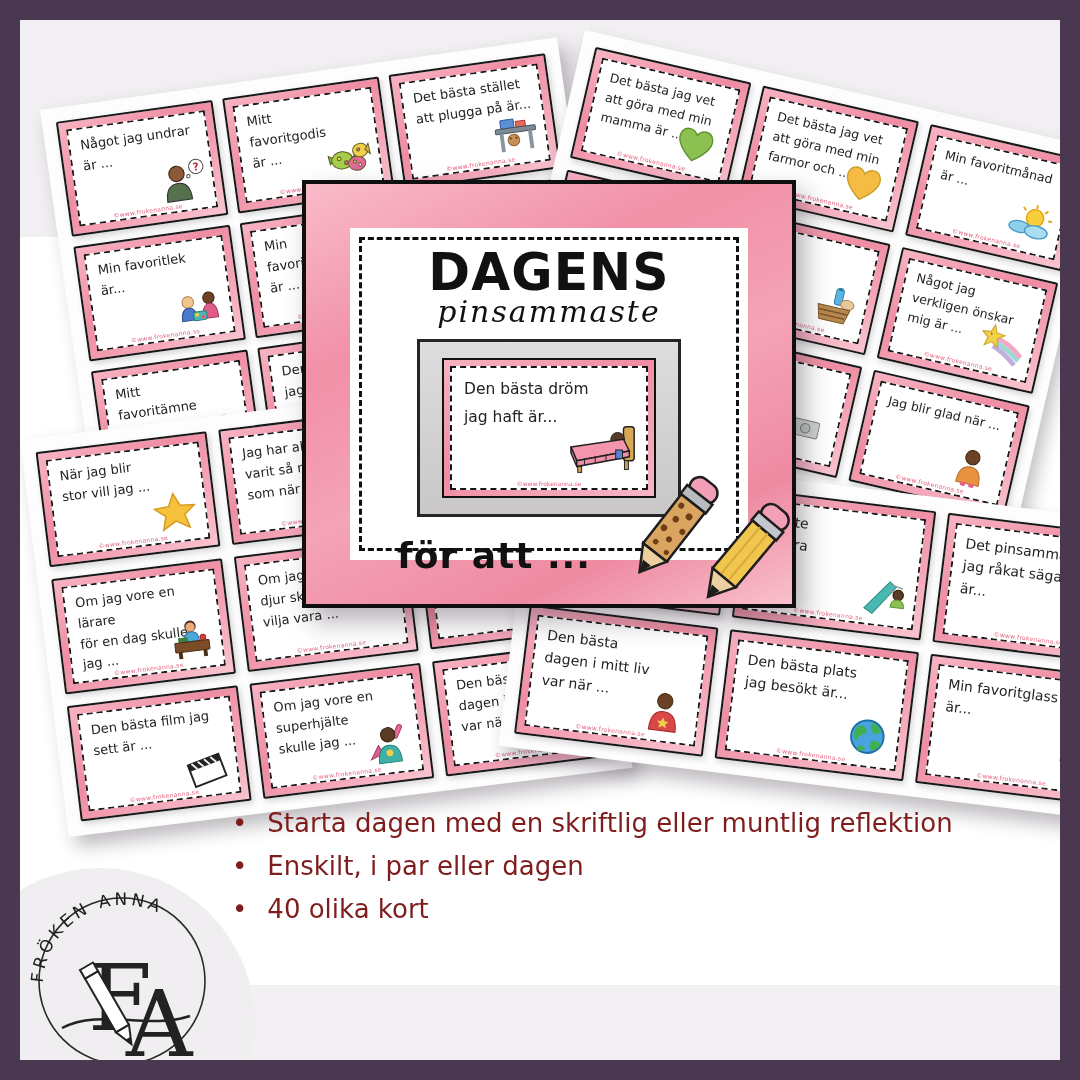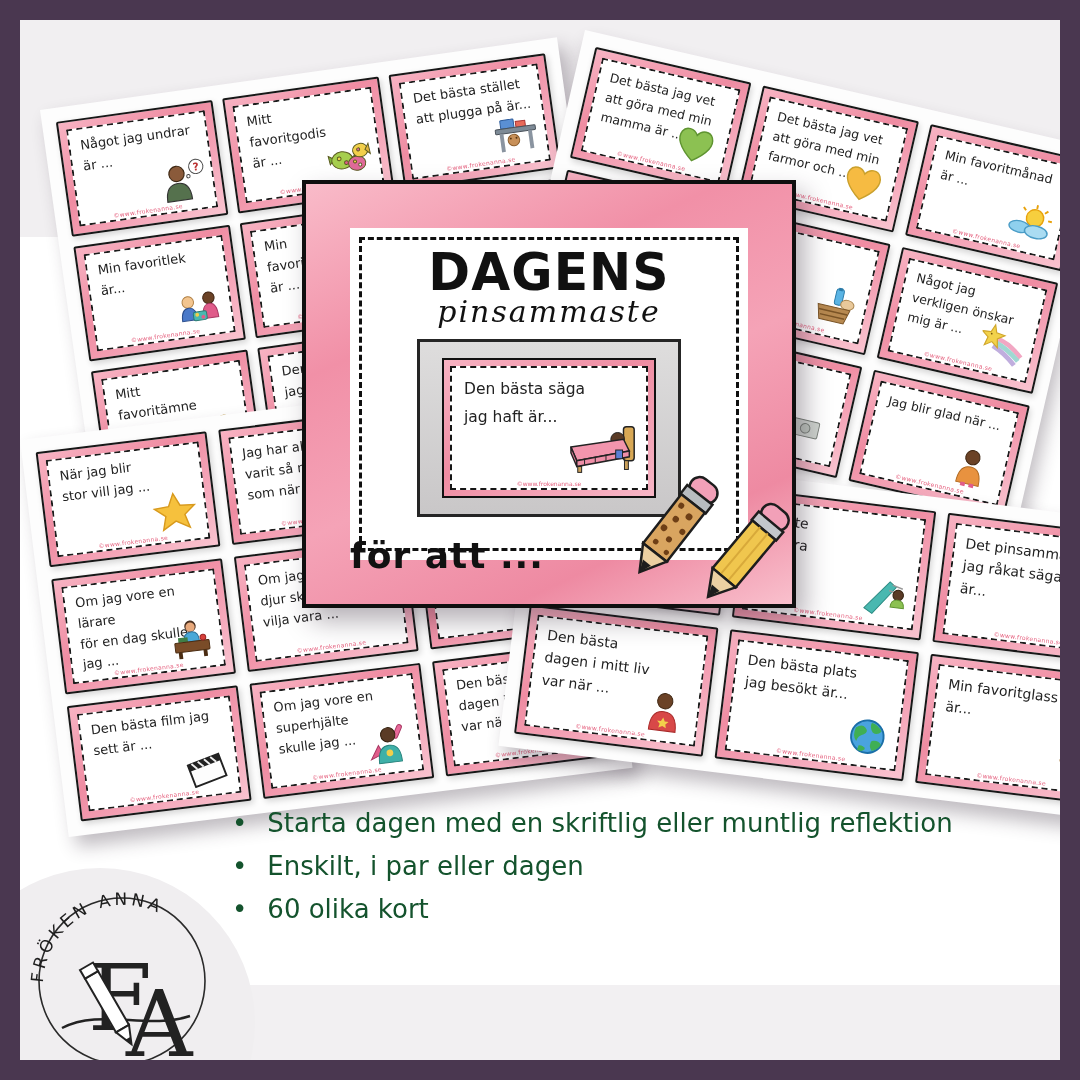--- a/index.html
+++ b/index.html
@@ -37,26 +37,26 @@
     background:linear-gradient(180deg,#dedddd 0%,#c9c7c8 100%);
     display:flex;align-items:center;justify-content:center;}
   .sample-card{position:relative;width:210px;height:136px;border:2px solid #111;
     background:linear-gradient(150deg,#f8b3c3,#ef8ca2 45%,#f7b6c6);}
   .sample-inner{position:absolute;inset:6px;border:2px dashed #161616;background:#fff;}
   .sample-text{position:absolute;left:12px;top:8px;font-size:15.5px;line-height:1.8;
     color:#222;white-space:pre-line;}
   .sample-icon{position:absolute;right:5px;bottom:12px;line-height:0;}
   .sample-mark{position:absolute;bottom:1px;left:0;width:100%;text-align:center;
     font-size:6px;color:#e5607e;}
-  .center-caption{margin-top:18px;padding-right:110px;
+  .center-caption{margin-top:18px;text-align:center;padding-right:110px;
     font-size:36px;font-weight:bold;color:#111;letter-spacing:1px;}
   .pencils{position:absolute;right:-28px;bottom:-36px;z-index:40;line-height:0;}
   
   .bullets{position:absolute;left:212px;top:790px;z-index:10;list-style:none;margin:0;padding:0;}
-  .bullets li{font-size:26px;line-height:1.0;margin-bottom:17px;color:#14532d;}
+  .bullets li{font-size:26px;line-height:1.0;margin-bottom:17px;color:#7f1d1d;}
   .bullets li::before{content:"•";margin-right:20px;font-size:26px;}
   .logo{position:absolute;left:2px;top:858px;z-index:12;line-height:0;}
   .footer-title{position:absolute;right:20px;top:976px;z-index:12;font-size:42px;
     color:#17131a;white-space:nowrap;letter-spacing:-1px;}
   .ft-cat{font-weight:normal;}
   .ft-bar{display:inline-block;font-weight:bold;transform:scaleX(2.4);margin:0 10px;}
   .ft-sub{font-weight:bold;}
 </style>
 </head>
 <body>
@@ -521,21 +521,21 @@
     </div>
 
   <div class="center-card">
     <div class="center-inner">
       <div class="center-dash"></div>
       <div class="center-title">DAGENS</div>
       <div class="center-sub">pinsammaste</div>
       <div class="photo">
         <div class="sample-card">
           <div class="sample-inner">
-            <div class="sample-text">Den bästa säga
+            <div class="sample-text">Den bästa dröm
 jag haft är...</div>
             <div class="sample-icon" id="sample-icon"><svg width="72" height="52" viewBox="0 0 74 52">
                   <g>
                     <rect x="56" y="2" width="11" height="35" rx="3" fill="#d8a855" stroke="#222" stroke-width="1.5"></rect>
                     <circle cx="50" cy="15" r="7" fill="#5a3b26" stroke="#222"></circle>
                     <path d="M43 21 q4 -3 9 -1" stroke="#222" fill="none"></path>
                     <polygon points="2,23 56,15 62,27 8,37" fill="#f295ad" stroke="#222" stroke-width="1.5"></polygon>
                     <polygon points="2,23 2,29 8,43 8,37" fill="#e27d98" stroke="#222" stroke-width="1.5"></polygon>
                     <polygon points="8,37 62,27 62,33 8,43" fill="#ef8fa8" stroke="#222" stroke-width="1.5"></polygon>
                     <path d="M16 35 V41 M27 33 V39 M38 31 V37" stroke="#222"></path>
@@ -577,21 +577,21 @@
           <polygon points="0,91 30,91 15,116" fill="#ecd0a2" stroke="#1d1d1d" stroke-width="2.5"></polygon>
           <polygon points="10,104 20,104 15,116" fill="#1d1d1d"></polygon>
         </g>
       </svg>
     </div>
   </div>
 
   <ul class="bullets" id="bullets">
       <li>Starta dagen med en skriftlig eller muntlig reflektion</li>
       <li>Enskilt, i par eller dagen</li>
-      <li>60 olika kort</li>
+      <li>40 olika kort</li>
     </ul>
 
   <div class="logo">
     <svg width="200" height="200" viewBox="0 0 200 200">
       <circle cx="100" cy="103" r="83" fill="none" stroke="#2a2a2a" stroke-width="1.6"></circle>
       <path id="logo-arc" d="M 22 120 A 80 80 0 0 1 181 95" fill="none"></path>
       <text font-size="17" letter-spacing="3.5" fill="#1d1d1d" font-family="DejaVu Sans, sans-serif">
         <textPath href="#logo-arc" startOffset="6%" id="logo-brand-text">FRÖKEN ANNA</textPath>
       </text>
       <g font-family="DejaVu Serif, serif" fill="#222">

